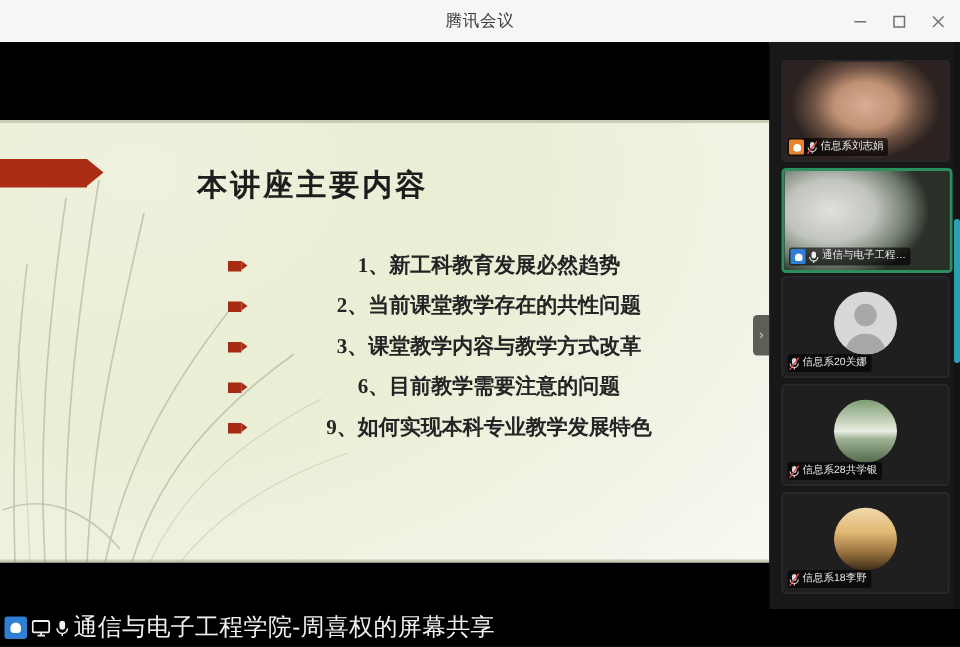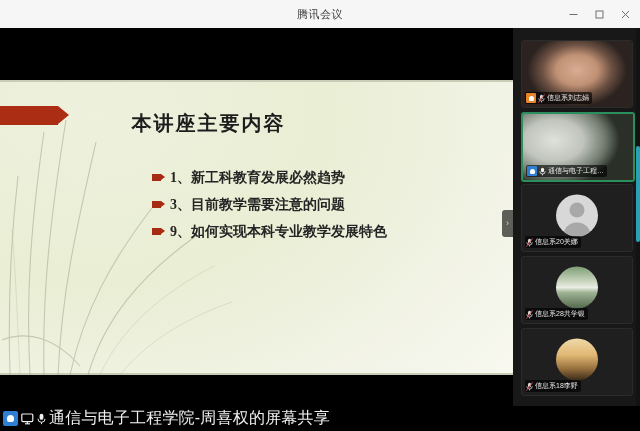--- a/index.html
+++ b/index.html
@@ -124,20 +124,21 @@
   .bullet-item {
     position: relative;
     height: 27px;
     line-height: 27px;
     padding-left: 18px;
     font-family: "Liberation Serif", "DejaVu Serif", serif;
     font-weight: bold;
     font-size: 14px;
     color: #242424;
     white-space: nowrap;
+    text-align: center;
   }
   .bullet-marker {
     position: absolute;
     left: 0; top: 10px;
     width: 9px; height: 7px;
     background: #a62b12;
   }
   .bullet-marker:after {
     content: "";
     position: absolute;
@@ -358,21 +359,29 @@
 
       <div class="slide-title">本讲座主要内容</div>
 
       <ul class="bullet-list">
         <li class="bullet-item">
           <span class="bullet-marker"></span>
           <span>1、新工科教育发展必然趋势</span>
         </li>
         <li class="bullet-item">
           <span class="bullet-marker"></span>
-          <span>3、目前教学需要注意的问题</span>
+          <span>2、当前课堂教学存在的共性问题</span>
+        </li>
+        <li class="bullet-item">
+          <span class="bullet-marker"></span>
+          <span>3、课堂教学内容与教学方式改革</span>
+        </li>
+        <li class="bullet-item">
+          <span class="bullet-marker"></span>
+          <span>6、目前教学需要注意的问题</span>
         </li>
         <li class="bullet-item">
           <span class="bullet-marker"></span>
           <span>9、如何实现本科专业教学发展特色</span>
         </li>
       </ul>
     </div>
 
     <div class="collapse-handle">›</div>
   </div>

